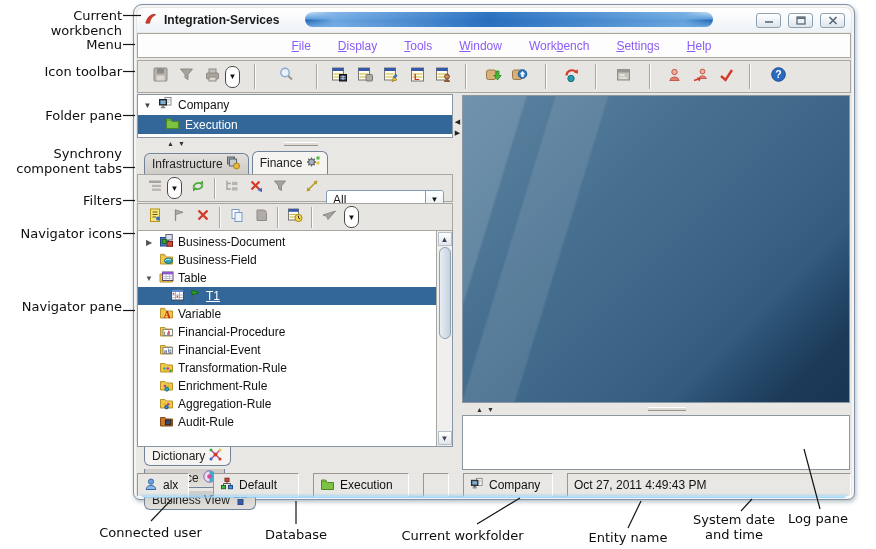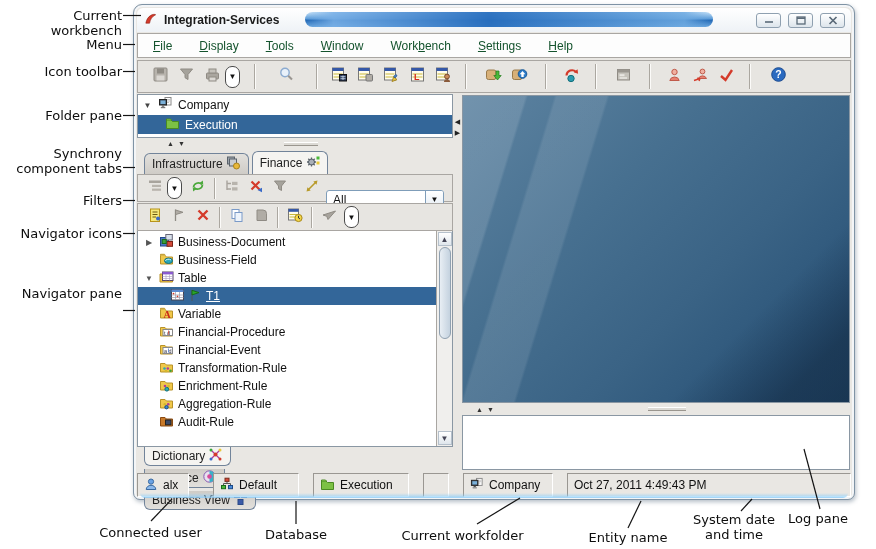--- a/index.html
+++ b/index.html
@@ -25,21 +25,21 @@
     padding:0 6px; background:linear-gradient(#ffffff,#eef2f6); border-radius:6px 6px 0 0; }
   .title-text { font-size:12px; font-weight:bold; color:#1a1a1a; white-space:nowrap; z-index:2; }
   .gloss { position:absolute; left:168px; top:4px; width:408px; height:15px; border-radius:8px;
     background: linear-gradient(90deg, rgba(100,160,220,0) 0%, rgba(120,175,230,.85) 7%, rgba(40,110,190,.95) 45%, rgba(110,170,225,.85) 93%, rgba(100,160,220,0) 100%),
                 linear-gradient(#cfe7fa 0%, #5a9bd8 45%, #1f66b4 55%, #6aa6de 100%); }
   .win-buttons { margin-left:auto; display:flex; gap:7px; z-index:2; }
   .wbtn { width:25px; height:15px; border:1px solid #8fa0b0; border-radius:3px;
     background:linear-gradient(#ffffff,#dde5ec); display:flex; align-items:center; justify-content:center; }
 
   .menubar { height:25px; margin-top:1px; background:#fdfdfd; border:1px solid #a9a6a2;
-    display:flex; align-items:center; gap:27px; padding:0 0 0 15px; font-size:12px; color:#14532d; }
+    display:flex; align-items:center; gap:27px; padding:0 0 0 15px; font-size:12px; color:#8b5cf6;justify-content:center; }
   .menu-item { white-space:nowrap; cursor:default; }
   .menu-item u { text-decoration:underline; }
 
   .toolbar { height:33px; margin-top:2px; background:#e7e5e1; border:1px solid #a9a6a2;
     display:flex; align-items:center; padding-left:9px; }
   .tbtn { width:26px; height:26px; display:flex; align-items:center; justify-content:center; flex:none; }
   .tsep { width:2px; height:25px; border-left:1px solid #aba7a0; border-right:1px solid #fcfbf9; margin:0 7px; flex:none; }
   .pill { width:15px; height:22px; border:1px solid #4a4a4a; border-radius:7px; background:#fff;
     display:flex; align-items:center; justify-content:center; font-size:8px; color:#111; flex:none; }
 
@@ -133,21 +133,21 @@
     </g>
   </svg>
 
   <div class="ann left" style="top:8px">Current workbench</div>
   <div class="ann left" style="top:37px">Menu</div>
   <div class="ann left" style="top:64px">Icon toolbar</div>
   <div class="ann left" style="top:108px">Folder pane</div>
   <div class="ann left" style="top:146px">Synchrony component tabs</div>
   <div class="ann left" style="top:193px">Filters</div>
   <div class="ann left" style="top:226px">Navigator icons</div>
-  <div class="ann left" style="top:286px">Navigator pane</div>
+  <div class="ann left" style="top:299px">Navigator pane</div>
 
   <div class="ann bottom" style="left:88px;top:525px;width:125px">Connected user</div>
   <div class="ann bottom" style="left:246px;top:527px;width:100px">Database</div>
   <div class="ann bottom" style="left:390px;top:528px;width:145px">Current workfolder</div>
   <div class="ann bottom" style="left:578px;top:530px;width:100px">Entity name</div>
   <div class="ann bottom" style="left:688px;top:512px;width:92px">System date and time</div>
   <div class="ann bottom" style="left:777px;top:511px;width:82px">Log pane</div>
 
   <div class="window">
 

